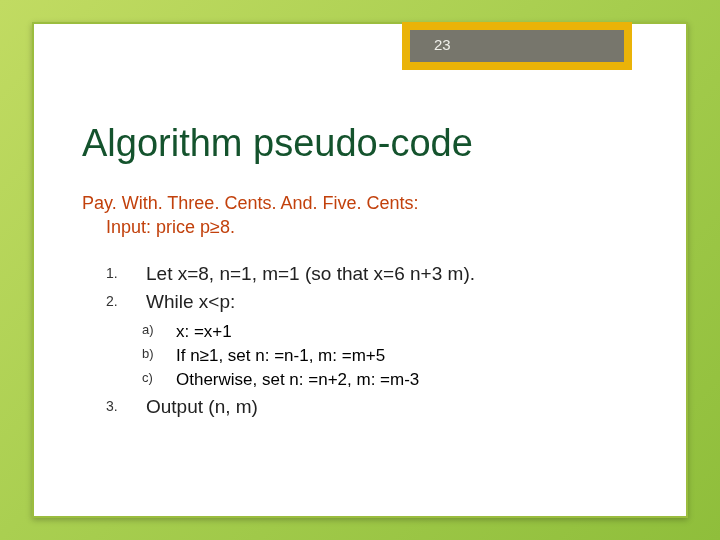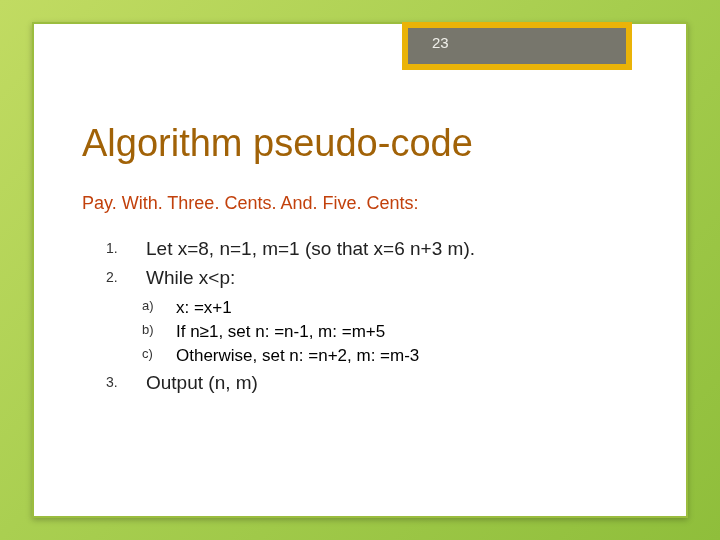--- a/index.html
+++ b/index.html
@@ -28,42 +28,42 @@
     box-shadow: 0 2px 6px rgba(0,0,0,0.25);
     box-sizing: border-box;
   }
   .pagebox {
     position: absolute;
     top: -2px;
     right: 54px;
     width: 230px;
     height: 48px;
     background: #77766c;
-    border: 6px solid #eab308;
+    border: 8px solid #eab308;
     box-sizing: border-box;
     padding: 6px 10px;
     color: #f0f0ea;
     font-size: 15px;
     line-height: 18px;
     display: flex;
     align-items: flex-start;
   }
   .pagebox-indent {
     width: 14px;
   }
   .content {
     position: absolute;
     left: 48px;
     top: 98px;
     right: 40px;
   }
   .title {
     font-size: 38px;
     font-weight: 400;
-    color: #a16207;
+    color: #14532d;
     margin-bottom: 26px;
   }
   .desc {
     font-size: 18px;
     color: #c2410c;
     line-height: 1.35;
   }
   .desc .line {
     display: block;
   }
@@ -117,20 +117,21 @@
     <div class="pagebox">
       <span class="pagebox-indent"></span>
       <span>23</span>
     </div>
 
     <div class="content">
       <div class="title">Algorithm pseudo-code</div>
 
       <div class="desc">
         <span class="line">Pay. With. Three. Cents. And. Five. Cents:</span>
+        <span class="line indent1">Input: price p≥8.</span>
       </div>
 
       <ol class="ol-num">
         <li>
           <span class="marker">1.</span>
           <span>Let x=8, n=1, m=1 (so that x=6 n+3 m).</span>
         </li>
         <li>
           <span class="marker">2.</span>
           <span>While x&lt;p:</span>

